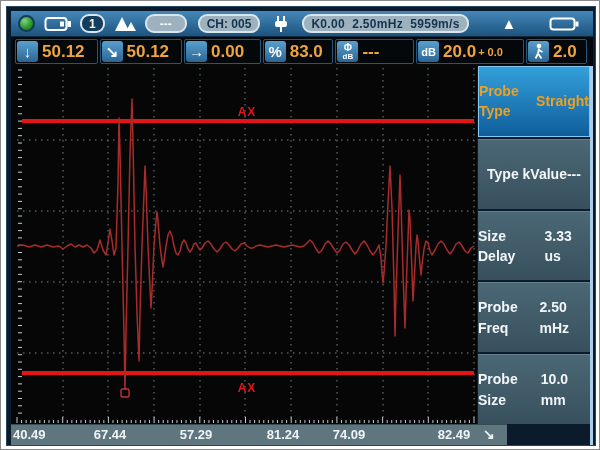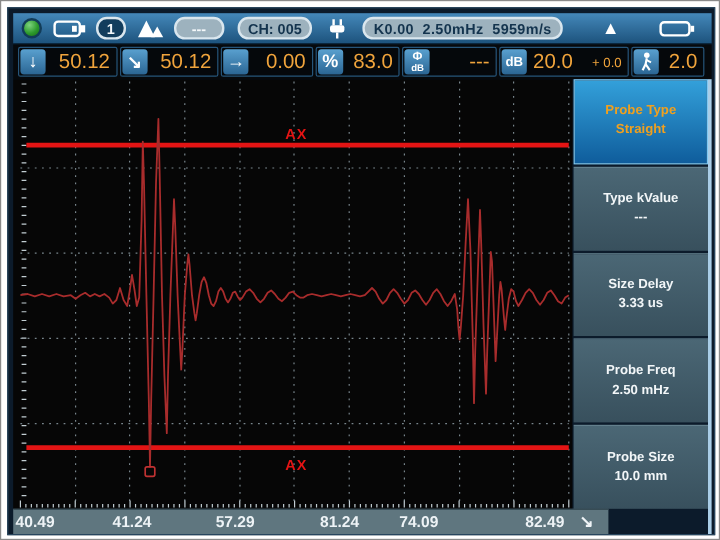--- a/index.html
+++ b/index.html
@@ -23,39 +23,39 @@
   .tri{color:#fff;font-size:15px;line-height:1;}
   
   .statusbar{position:absolute;left:4px;top:30px;width:582px;height:29px;background:#06090c;
              display:flex;align-items:center;padding:0 2px;}
   .sb-group{display:flex;align-items:center;height:25px;background:#05080b;
             border:1px solid #26557a;border-radius:2px;margin-left:2px;padding:1px;}
   .sb-icon{width:21px;height:21px;border-radius:3px;flex:0 0 21px;
            background:linear-gradient(#59a0cf,#2b6694);color:#fff;font-weight:bold;
            display:flex;align-items:center;justify-content:center;font-size:15px;}
   .sb-icon.small2{flex-direction:column;font-size:8px;line-height:1;}
-  .sb-val{color:#f0a43c;font-weight:normal;font-size:17px;text-align:right;flex:1;padding:0 4px;}
-  .sb-val .plus{font-size:11px;vertical-align:1px;margin-left:16px;}
+  .sb-val{color:#f0a43c;font-weight:bold;font-size:17px;text-align:left;flex:1;padding:0 4px;}
+  .sb-val .plus{font-size:11px;vertical-align:1px;margin-left:2px;}
   .spacer{flex:1;}
   
   .plot{position:absolute;left:4px;top:59px;width:466px;height:358px;background:#060606;}
   .plot svg{position:absolute;left:0;top:0;}
   .grid{stroke:#78858c;stroke-width:1;stroke-dasharray:1.5 4.5;}
   .tick{stroke:#c2ced3;stroke-width:1;}
   .gate{stroke:#e31414;stroke-width:4;}
   .wave{fill:none;stroke:#a82c2c;stroke-width:1.5;stroke-linejoin:round;}
   .marker{fill:none;stroke:#c03232;stroke-width:1.4;}
   .axlabel{fill:#e31414;font:bold 12px "Liberation Sans",sans-serif;letter-spacing:1px;}
   
   .menu{position:absolute;left:471px;top:59px;width:112px;height:358px;display:flex;
         flex-direction:column;gap:2px;background:#0c1b2b;}
   .menu-edge{position:absolute;left:583px;top:59px;width:3px;height:379px;background:#a9cde7;}
   .menu-item{flex:1;background:linear-gradient(#4b6775,#38505d);border-top:1px solid #63808d;
-             display:flex;flex-direction:column;align-items:center;justify-content:center;
-             color:#f2f6f8;font-weight:bold;font-size:11px;line-height:1.45;cursor:pointer;}
+             display:flex;align-items:center;justify-content:center;
+             color:#f2f6f8;font-weight:bold;font-size:14px;line-height:1.45;cursor:pointer;}
   .menu-item.selected{background:linear-gradient(#33a0da,#0f5d9c);border:1px solid #7ec8f2;
              color:#efa01f;}
   
   .bottombar{position:absolute;left:4px;top:417px;width:496px;height:21px;background:#5f767f;
              border-top:1px solid #374c55;color:#eef3f6;font-weight:bold;font-size:13px;}
   .xlab{position:absolute;top:2px;transform:translateX(-50%);}
   .xlab.first{transform:none;}
   .next-arrow{position:absolute;top:1px;left:472px;font-size:14px;cursor:pointer;}
 </style>
 </head>
@@ -338,21 +338,21 @@
       </div>
       <div class="menu-item">
         <div>Probe Size</div>
         <div>10.0 mm</div>
       </div>
     </div>
     <div class="menu-edge"></div>
 
     <div class="bottombar">
       <span class="xlab first" style="left:2px">40.49</span>
-      <span class="xlab" style="left:99px">41.24</span>
+      <span class="xlab" style="left:99px">67.44</span>
       <span class="xlab" style="left:185px">57.29</span>
       <span class="xlab" style="left:272px">81.24</span>
       <span class="xlab" style="left:338px">74.09</span>
       <span class="xlab" style="left:443px">82.49</span>
       <span class="next-arrow">↘</span>
     </div>
 
   </div>
 </div>
 

